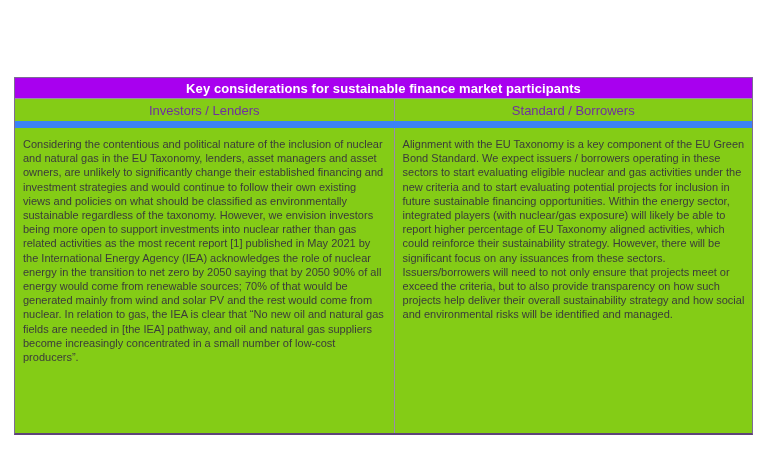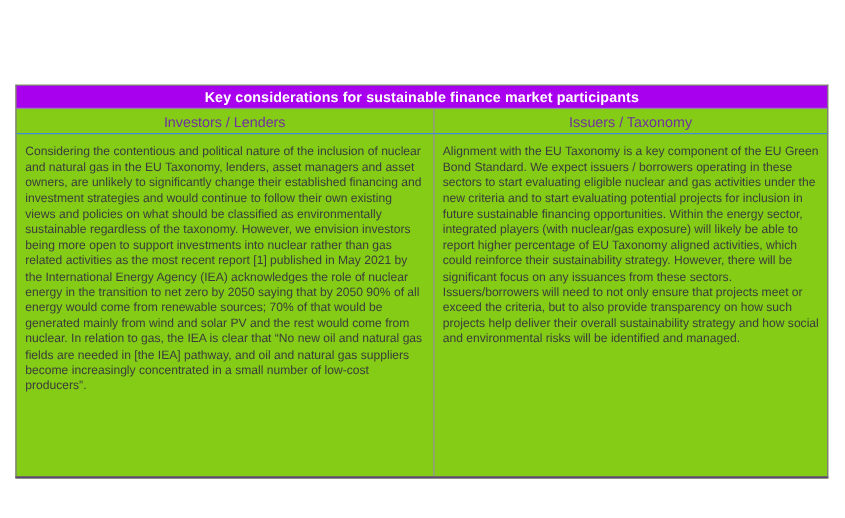--- a/index.html
+++ b/index.html
@@ -36,21 +36,21 @@
     font-weight: bold;
     display: flex;
     align-items: center;
     justify-content: center;
     border-bottom: 1px solid #9a8aad;
     letter-spacing: 0.1px;
   }
   .subheader-row {
     flex: 0 0 22px;
     display: flex;
-    border-bottom: 1px solid #3b82f6;
+    border-bottom: 7px solid #3b82f6;
   }
   .subheader-cell {
     display: flex;
     align-items: center;
     justify-content: center;
     color: #7030a0;
     font-size: 13px;
   }
   .body-row {
     flex: 1 1 auto;
@@ -75,21 +75,21 @@
 
     <div class="title-row">
       <span>Key considerations for sustainable finance market participants</span>
     </div>
 
     <div class="subheader-row">
       <div class="subheader-cell col-left divided">
         <span>Investors / Lenders</span>
       </div>
       <div class="subheader-cell col-right">
-        <span>Issuers / Taxonomy</span>
+        <span>Standard / Borrowers</span>
       </div>
     </div>
 
     <div class="body-row">
       <div class="body-cell col-left divided">
         <span>Considering the contentious and political nature of the inclusion of nuclear and natural gas in the EU Taxonomy, lenders, asset managers and asset owners, are unlikely to significantly change their established financing and investment strategies and would continue to follow their own existing views and policies on what should be classified as environmentally sustainable regardless of the taxonomy. However, we envision investors being more open to support investments into nuclear rather than gas related activities as the most recent report [1] published in May 2021 by the International Energy Agency (IEA) acknowledges the role of nuclear energy in the transition to net zero by 2050 saying that by 2050 90% of all energy would come from renewable sources; 70% of that would be generated mainly from wind and solar PV and the rest would come from nuclear. In relation to gas, the IEA is clear that “No new oil and natural gas fields are needed in [the IEA] pathway, and oil and natural gas suppliers become increasingly concentrated in a small number of low-cost producers”.</span>
       </div>
       <div class="body-cell col-right">
         <span>Alignment with the EU Taxonomy is a key component of the EU Green Bond Standard. We expect issuers / borrowers operating in these sectors to start evaluating eligible nuclear and gas activities under the new criteria and to start evaluating potential projects for inclusion in future sustainable financing opportunities. Within the energy sector, integrated players (with nuclear/gas exposure) will likely be able to report higher percentage of EU Taxonomy aligned activities, which could reinforce their sustainability strategy. However, there will be significant focus on any issuances from these sectors. Issuers/borrowers will need to not only ensure that projects meet or exceed the criteria, but to also provide transparency on how such projects help deliver their overall sustainability strategy and how social and environmental risks will be identified and managed.</span>
       </div>

